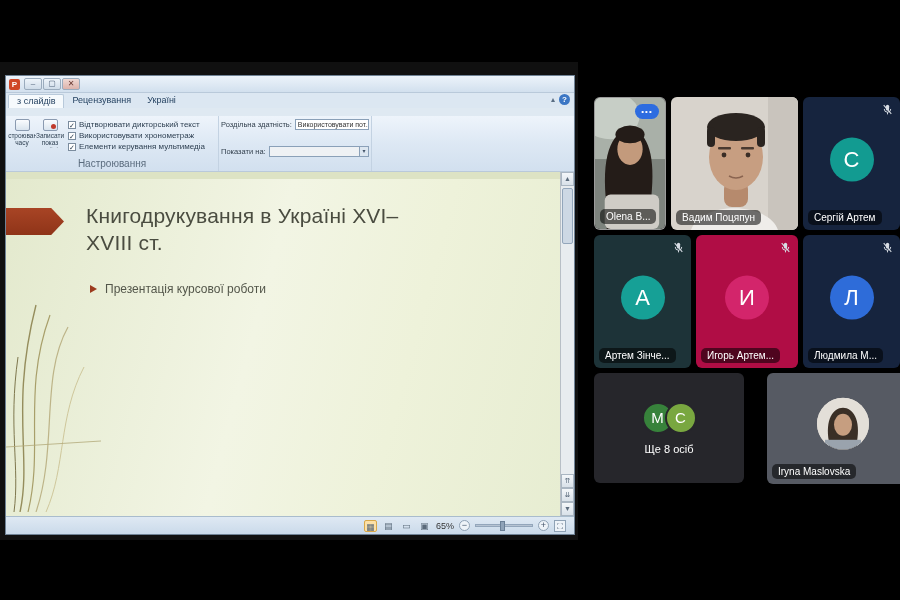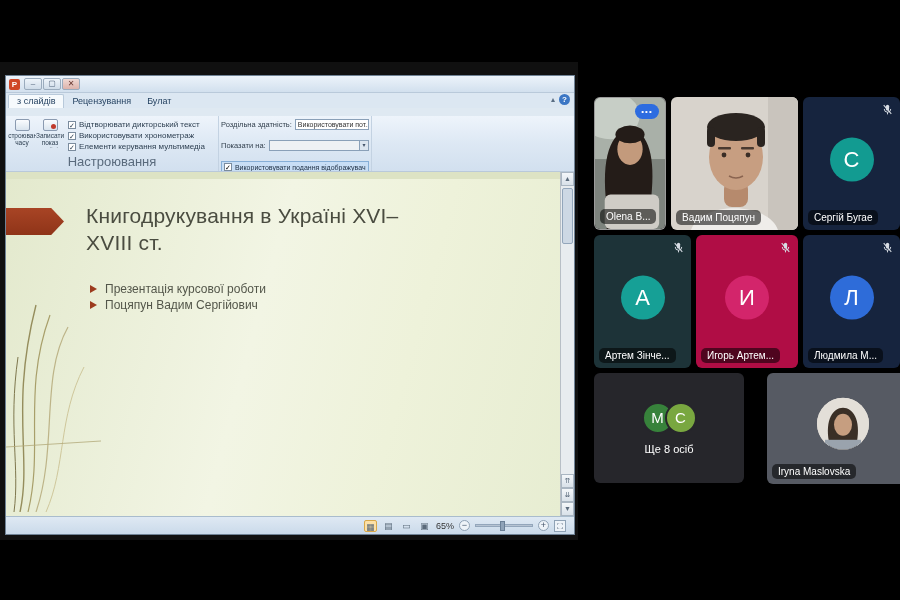--- a/index.html
+++ b/index.html
@@ -16,44 +16,44 @@
   .titlebar{height:17px;background:linear-gradient(#ecf3fa,#d2e0ee);border-bottom:1px solid #b9c9da;
             display:flex;align-items:center;padding:0 3px;flex:0 0 auto;}
   .ppt-icon{width:11px;height:11px;background:#d04727;border-radius:2px;color:#fff;font-size:8px;
             line-height:11px;text-align:center;font-weight:bold;margin-right:4px;flex:0 0 auto;}
   .title-text{font-size:9px;color:#3a3a3a;white-space:nowrap;overflow:hidden;flex:1 1 auto;}
   .win-controls{display:flex;gap:1px;flex:0 0 auto;}
   .wbtn{width:18px;height:12px;background:linear-gradient(#eef4fa,#cfdce9);border:1px solid #9aabbd;
         font-size:8px;line-height:10px;text-align:center;color:#50627a;border-radius:2px;cursor:default;}
   .wbtn.close{background:linear-gradient(#f0d9d4,#ddb3ab);color:#6b3a33;}
 
-  .tabrow{height:15px;background:#dce7f2;display:flex;align-items:flex-end;padding:0 2px;flex:0 0 auto;position:relative;}
+  .tabrow{height:15px;background:#dce7f2;display:flex;align-items:center;padding:0 2px;flex:0 0 auto;position:relative;}
   .tab{font-size:9px;color:#1e3c5c;padding:1px 8px 2px 8px;white-space:nowrap;}
   .tab.active{background:#f6fafd;border:1px solid #b8c9da;border-bottom:none;border-radius:2px 2px 0 0;}
   .tab-right{position:absolute;right:4px;top:1px;display:flex;align-items:center;gap:4px;}
   .rib-caret{font-size:8px;color:#5a6e84;}
   .help{width:11px;height:11px;border-radius:50%;background:#3b76c4;color:#fff;font-size:8px;
         line-height:11px;text-align:center;font-weight:bold;}
 
   .ribbon{height:56px;background:linear-gradient(#eef4fb,#dde8f4 50%,#d2e0ef);
           border-bottom:1px solid #b9c9da;display:flex;flex:0 0 auto;overflow:hidden;margin-top:8px;}
   .rgroup{display:flex;flex-direction:column;border-right:1px solid #c3d2e2;padding:1px 2px 0 2px;}
-  .rgroup .glabel{font-size:13px;color:#5a6b7d;text-align:center;padding:1px 0 2px 0;margin-top:auto;}
+  .rgroup .glabel{font-size:10px;color:#5a6b7d;text-align:center;padding:1px 0 2px 0;margin-top:auto;}
   .rcols{display:flex;flex:1 1 auto;}
   .rbtn{width:28px;overflow:hidden;display:flex;flex-direction:column;align-items:center;padding-top:2px;}
   .rlabel{font-size:6.5px;color:#2c3e50;text-align:center;line-height:1.15;max-height:16px;overflow:hidden;}
   .ricon{width:15px;height:12px;background:linear-gradient(#fafcfe,#d9e4ee);border:1px solid #8a9ab0;
          border-radius:2px;margin-bottom:1px;position:relative;}
   .ricon.record::after{content:"";position:absolute;right:1px;bottom:1px;width:5px;height:5px;
          border-radius:50%;background:#c0392b;}
   .rchecks{display:flex;flex-direction:column;justify-content:flex-start;gap:2px;padding:3px 2px 0 4px;width:152px;}
   .chk{display:flex;align-items:center;gap:3px;font-size:8px;color:#2c3e50;white-space:nowrap;overflow:hidden;}
   .chk .box{width:8px;height:8px;background:#fff;border:1px solid #7b8c9e;font-size:7px;line-height:7px;
             text-align:center;color:#2c3e50;flex:0 0 auto;}
-  .mon-rows{display:flex;flex-direction:column;gap:10px;padding-top:2px;width:148px;}
+  .mon-rows{display:flex;flex-direction:column;gap:16px;padding-top:2px;width:148px;}
   .mrow{display:flex;align-items:center;gap:3px;}
   .mlabel{font-size:7.5px;color:#33404e;white-space:nowrap;}
   .combo{flex:1 1 auto;height:11px;background:#fff;border:1px solid #8aa0b8;display:flex;align-items:center;
          font-size:7px;color:#333;padding-left:2px;white-space:nowrap;overflow:hidden;}
   .combo .dd{margin-left:auto;background:#dce6f0;border-left:1px solid #8aa0b8;width:9px;height:100%;
              font-size:6px;line-height:9px;text-align:center;color:#44556a;flex:0 0 auto;}
   .combo.grayed{background:#eef1f4;}
   .mrow.highlight{background:#c8def5;border:1px solid #86aed6;padding:1px 2px;}
   .mrow.highlight .hl-label{font-size:7px;color:#223347;white-space:nowrap;overflow:hidden;}
 
@@ -147,21 +147,21 @@
         <span class="win-controls">
           <span class="wbtn">–</span>
           <span class="wbtn">▢</span>
           <span class="wbtn close">✕</span>
         </span>
       </div>
 
       <div class="tabrow">
         <span class="tab active">з слайдів</span>
         <span class="tab">Рецензування</span>
-        <span class="tab">Булат</span>
+        <span class="tab">Україні</span>
         <span class="tab-right">
           <span class="rib-caret">▴</span>
           <span class="help">?</span>
         </span>
       </div>
 
       <div class="ribbon">
         <div class="rgroup">
           <div class="rcols">
             <div class="rbtn">
@@ -217,24 +217,20 @@
 
       <div class="slide-area">
         <div class="slide">
           <div class="slide-band"></div>
           <div class="slide-arrow"></div>
           <div class="slide-title">Книгодрукування в Україні XVI–XVIII ст.</div>
           <div class="slide-bullets">
             <div class="bullet">
               <span class="bmark"></span>
               <span>Презентація курсової роботи</span>
-            </div>
-            <div class="bullet">
-              <span class="bmark"></span>
-              <span>Поцяпун Вадим Сергійович</span>
             </div>
           </div>
           <svg class="curves" width="95" height="215" viewBox="0 0 95 215">
             <path d="M14,215 C26,160 4,110 30,8" stroke="#958d5c" stroke-width="1.4" fill="none"></path>
             <path d="M22,215 C38,150 16,95 44,18" stroke="#a89f6a" stroke-width="1.2" fill="none"></path>
             <path d="M8,215 C14,170 2,130 12,60" stroke="#7e774d" stroke-width="1" fill="none"></path>
             <path d="M30,215 C52,150 34,80 62,30" stroke="#bdb488" stroke-width="1.2" fill="none"></path>
             <path d="M40,215 C60,170 52,120 78,70" stroke="#cfc79b" stroke-width="1" fill="none"></path>
             <path d="M0,150 L95,144" stroke="#b3aa7a" stroke-width="0.8" fill="none"></path>
           </svg>
@@ -300,21 +296,21 @@
         <path d="M58,79 Q65,83 72,79" stroke="#8a6450" stroke-width="1.5" fill="none"></path>
       </svg>
       <span class="nameplate">Вадим Поцяпун</span>
     </div>
 
     <div class="tile t3" style="background: rgb(22, 36, 62);">
       <svg class="mic" width="13" height="13" viewBox="0 0 24 24">
           <use href="#micoff"></use>
         </svg>
       <div class="avatar-circle" style="background: rgb(18, 155, 145);">С</div>
-      <span class="nameplate">Сергій Бугае</span>
+      <span class="nameplate">Сергій Артем</span>
     </div>
 
     <div class="tile t4" style="background: rgb(29, 51, 56);">
       <svg class="mic" width="13" height="13" viewBox="0 0 24 24">
           <use href="#micoff"></use>
         </svg>
       <div class="avatar-circle" style="background: rgb(22, 160, 150);">А</div>
       <span class="nameplate">Артем Зінче...</span>
     </div>
 

